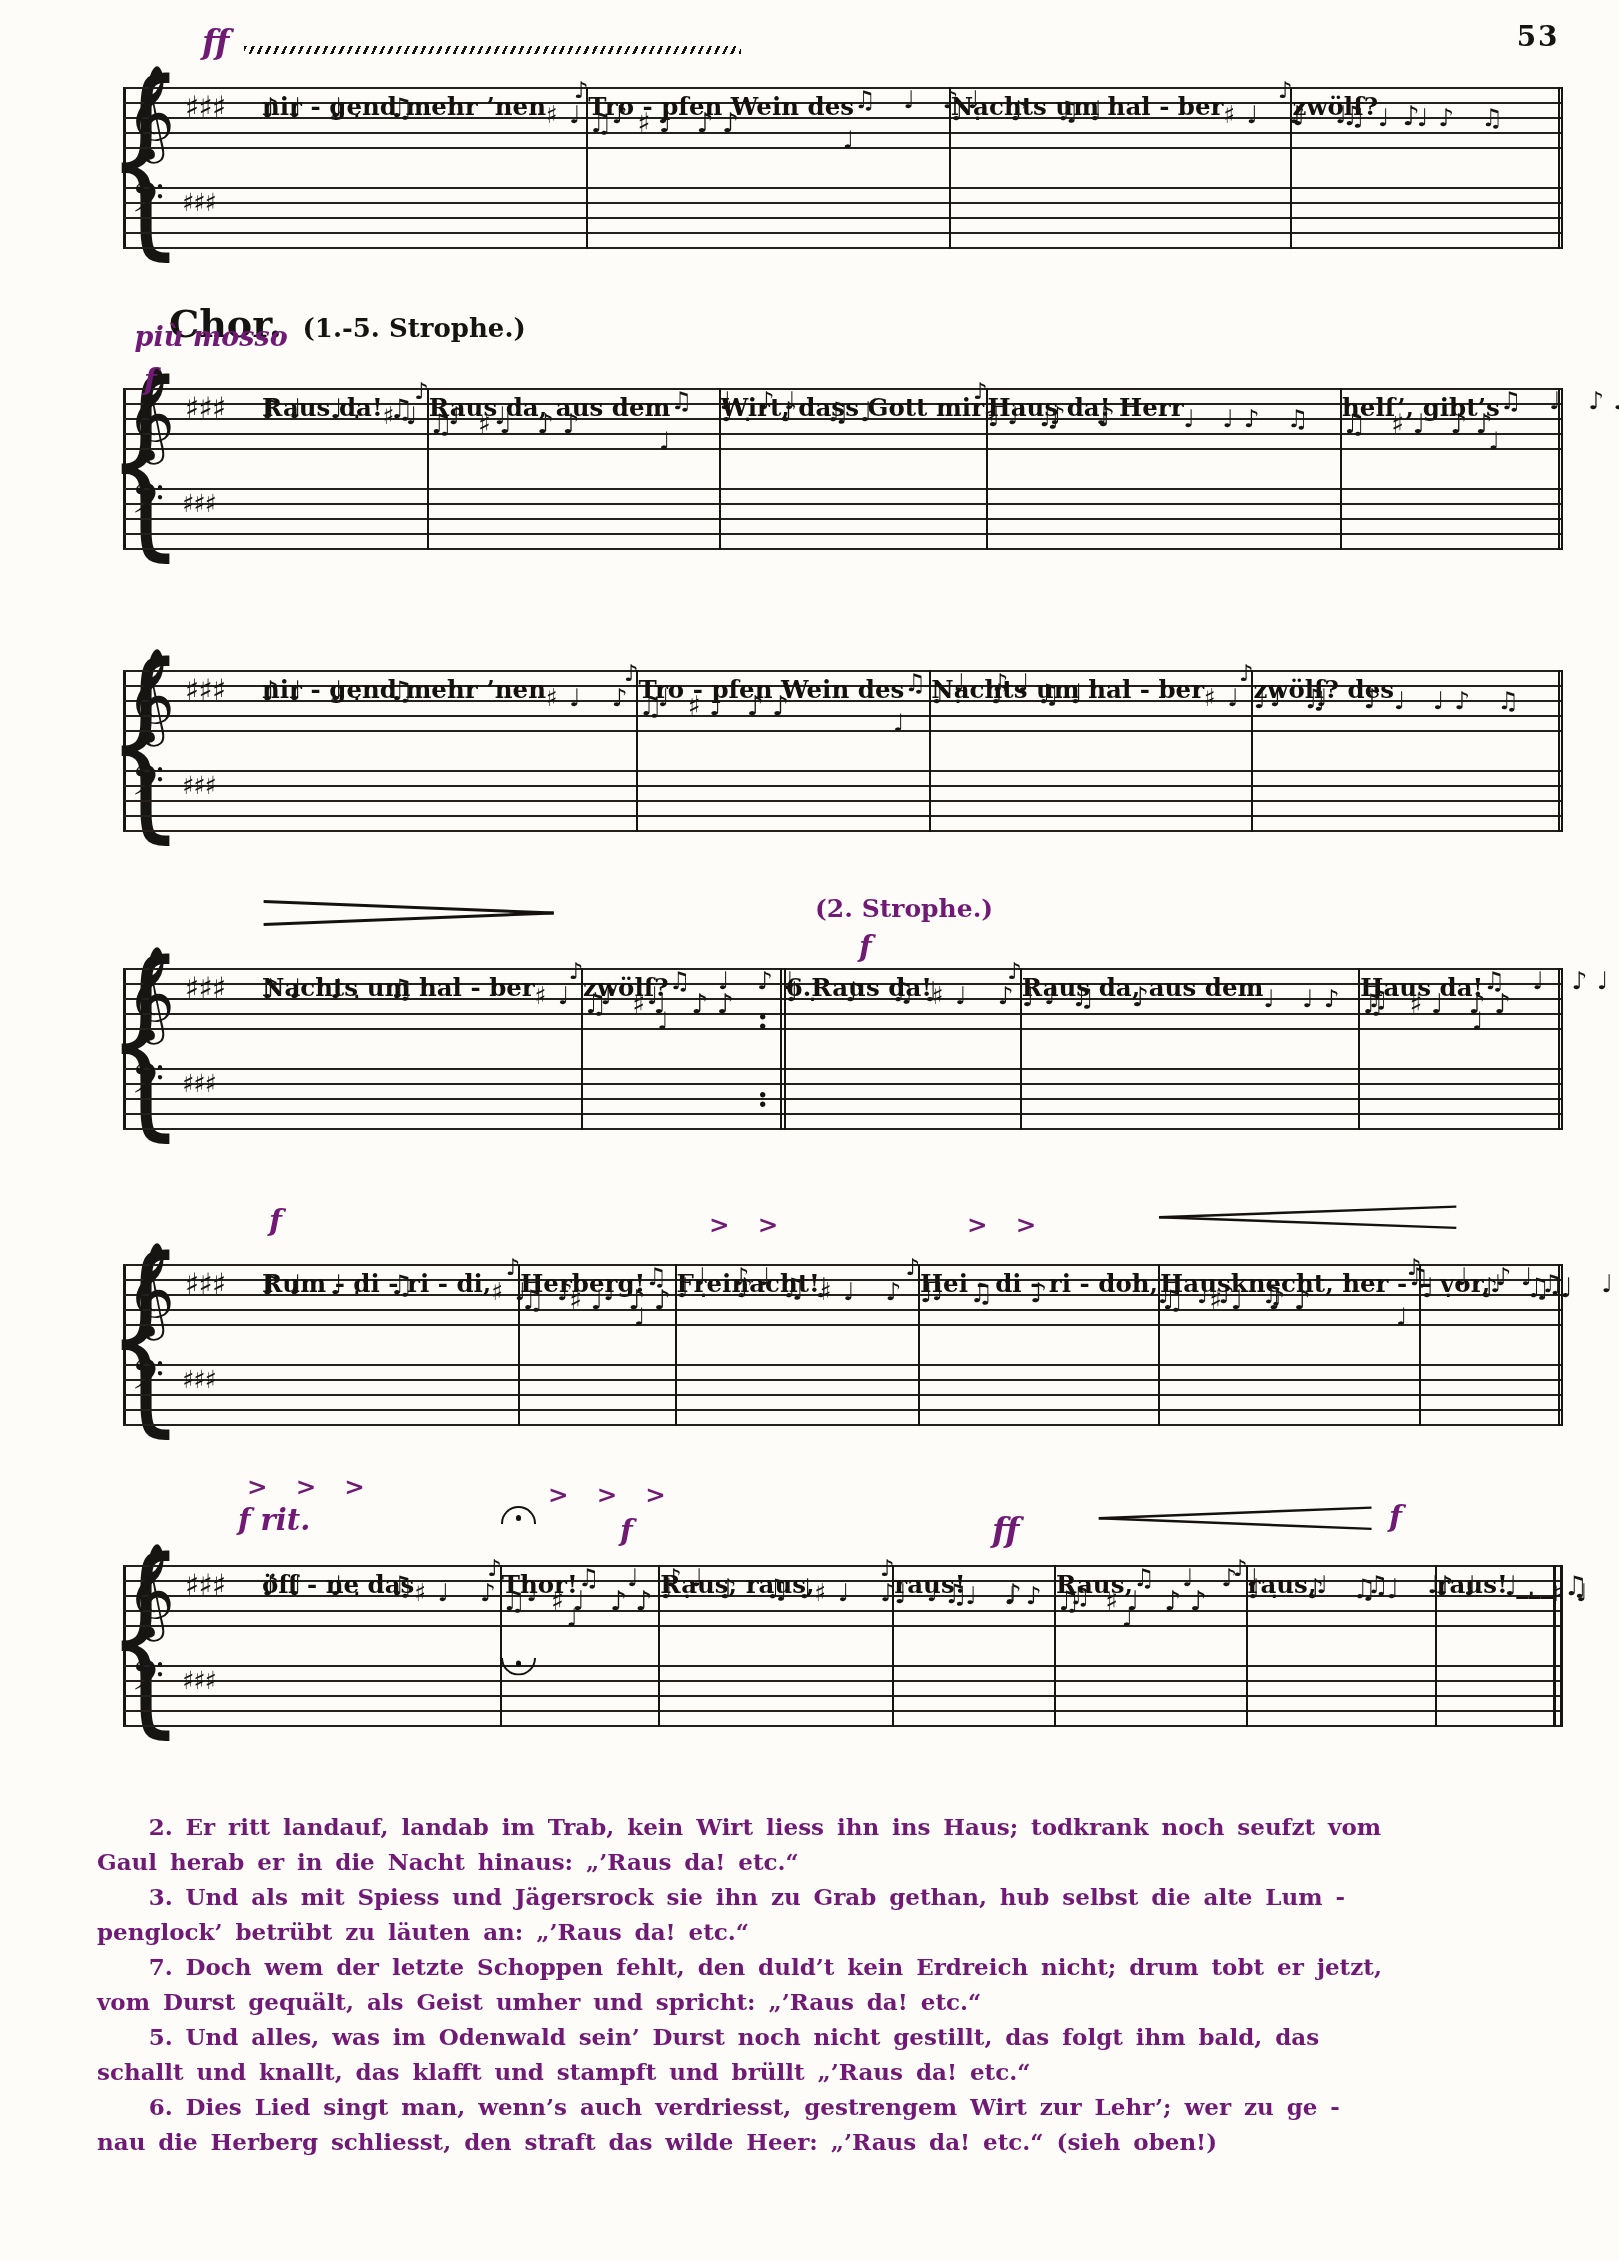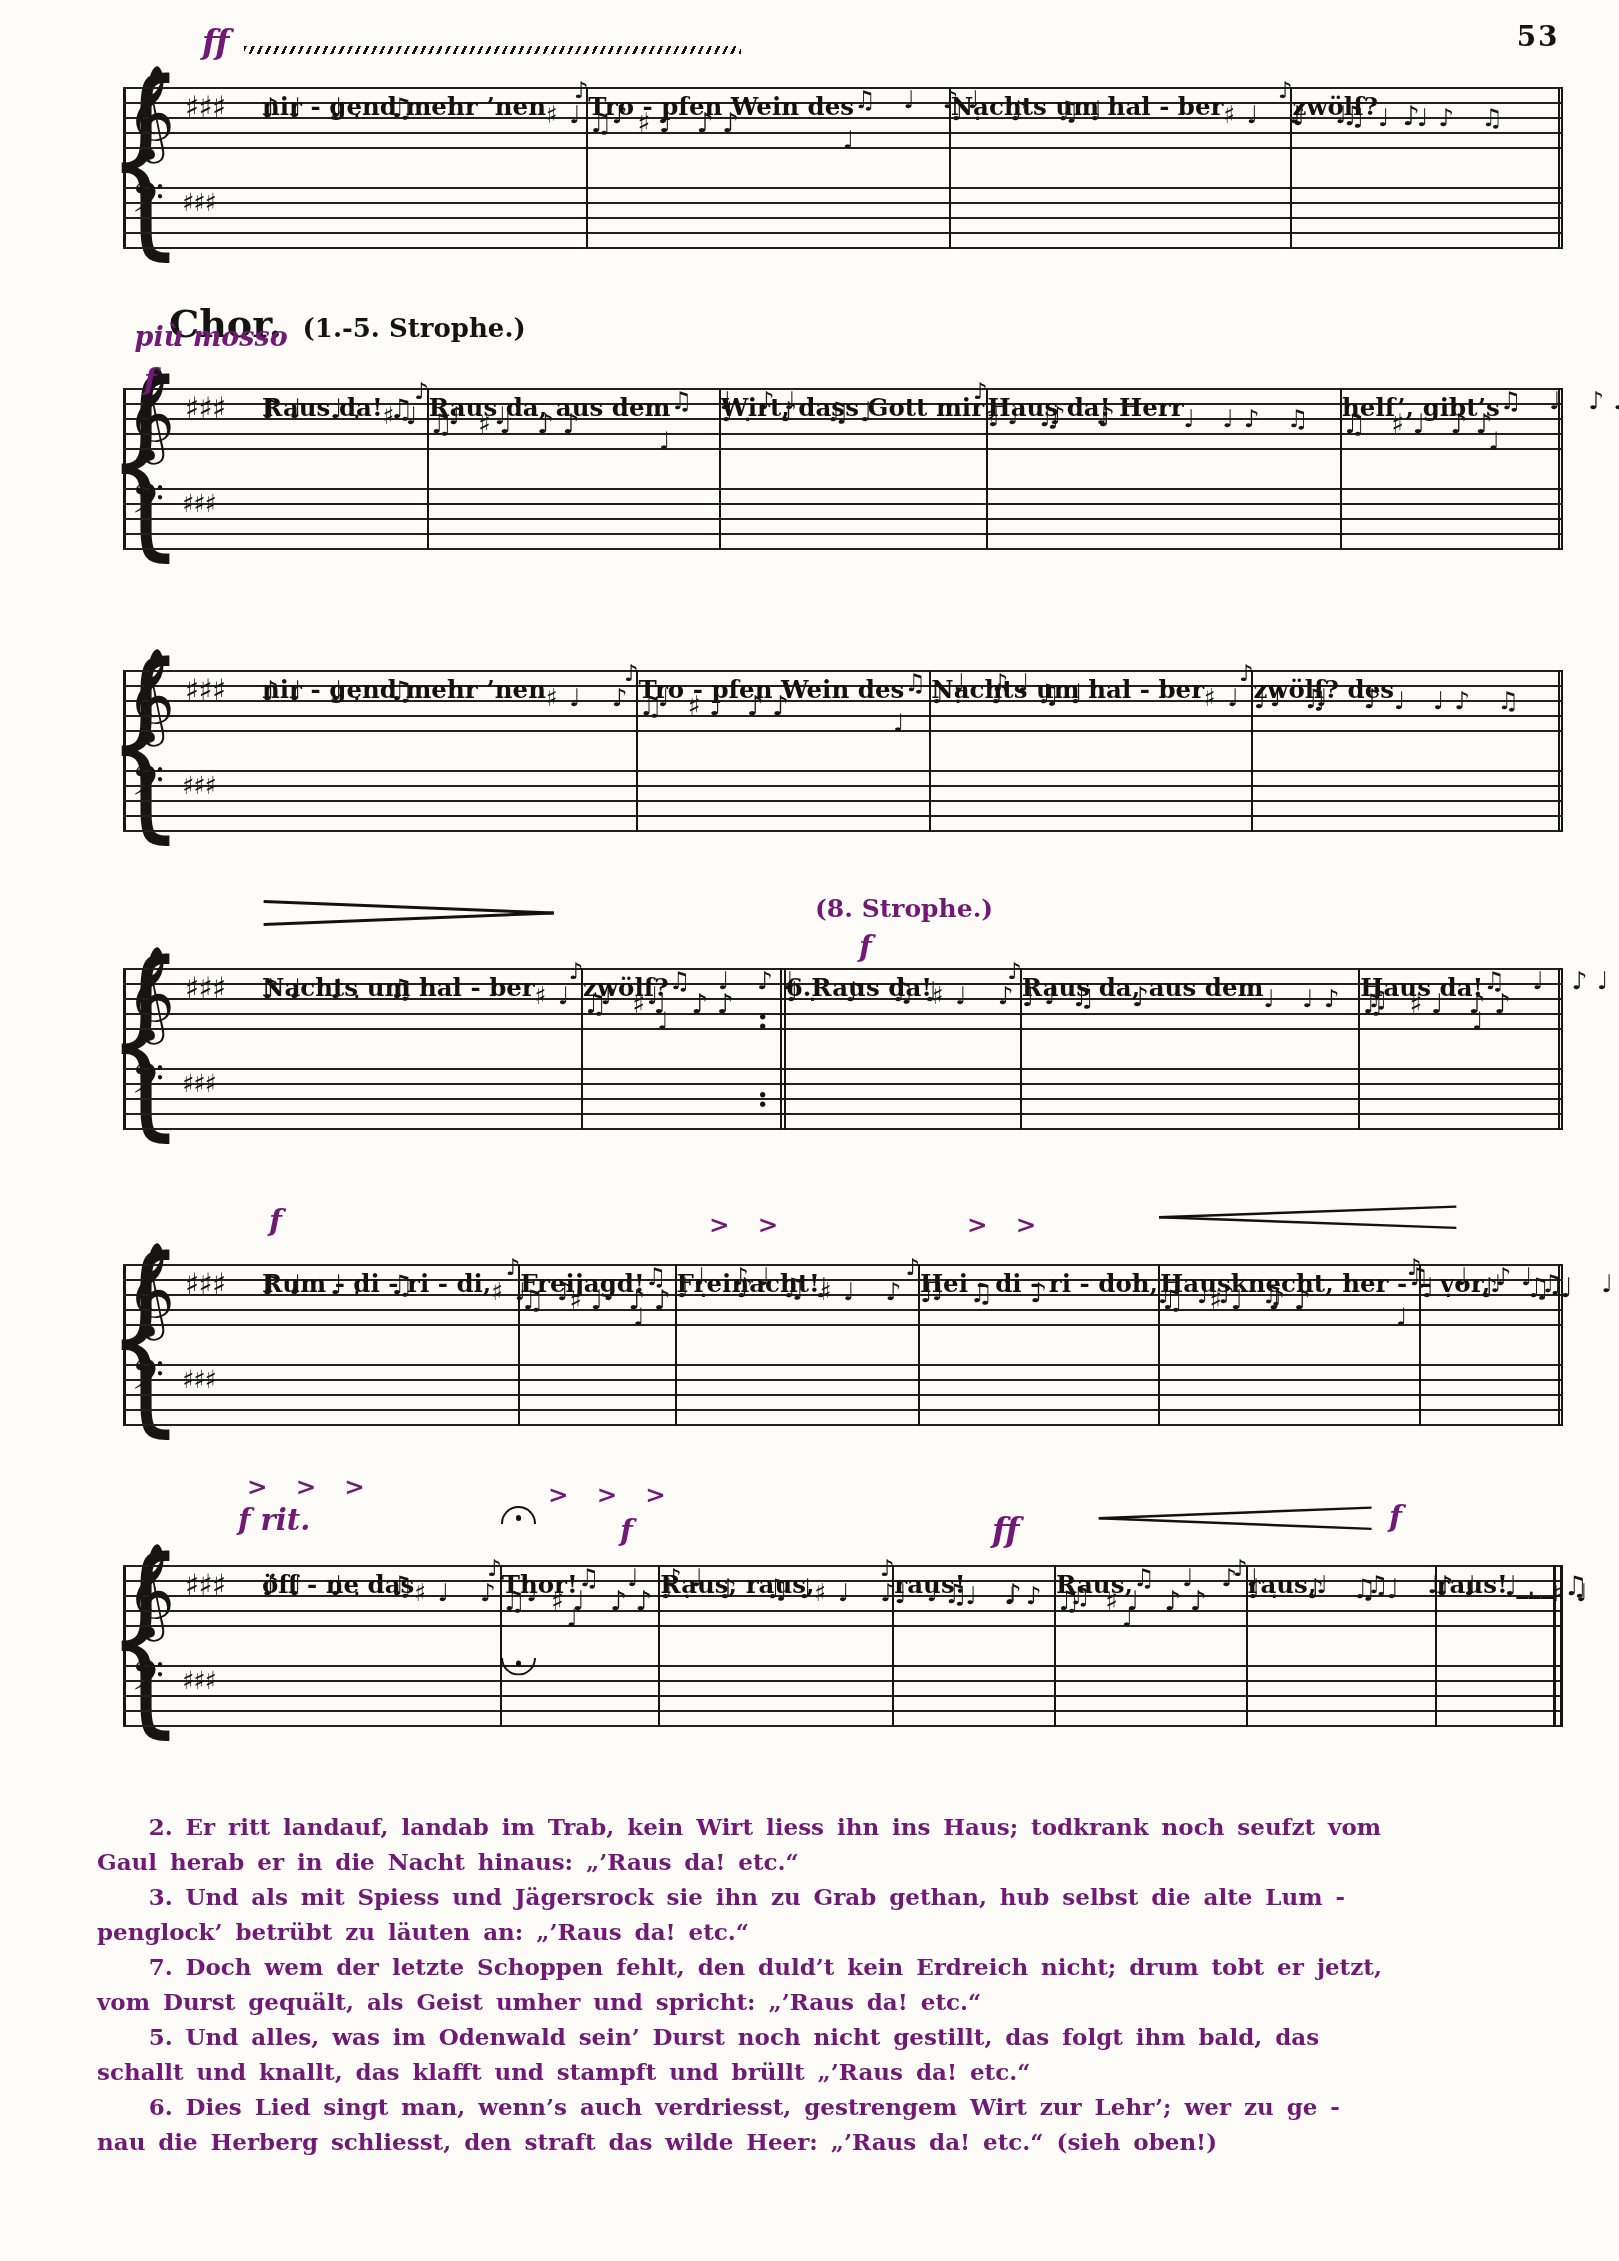--- a/index.html
+++ b/index.html
@@ -236,21 +236,21 @@
           </div>
       </div>
     </section>
 
     <section class="system sys4">
       <span class="brace">{</span>
       <svg class="hairpin" style="left:139px;top:-46px;" width="295" height="28" viewBox="0 0 360 34">
         <line x1="2" y1="3" x2="356" y2="17" stroke="#14110f" stroke-width="3.5"></line>
         <line x1="2" y1="31" x2="356" y2="17" stroke="#14110f" stroke-width="3.5"></line>
       </svg>
-      <span class="ann strophe" style="left:692px;top:-51px;">(8. Strophe.)</span>
+      <span class="ann strophe" style="left:692px;top:-51px;">(2. Strophe.)</span>
       <span class="ann dyn" style="left:736px;top:-16.4px;font-size:29.5px;">f</span>
       <div class="band t-band"></div>
       <div class="band b-band"></div>
       <div class="grid g4">
         <div class="clefcol">
           <span class="gclef">𝄞</span>
           <span class="ks ks-t">♯♯♯</span>
           <span class="fclef">𝄢</span>
           <span class="ks ks-b">♯♯♯</span>
         </div>
@@ -302,21 +302,21 @@
           <span class="fclef">𝄢</span>
           <span class="ks ks-b">♯♯♯</span>
         </div>
         <div class="m">
             <div class="t"></div>
             <div class="lyr">Rum - di - ri - di,</div>
             <div class="b"></div>
           </div>
         <div class="m">
             <div class="t"></div>
-            <div class="lyr">Freijagd!</div>
+            <div class="lyr">Herberg!</div>
             <div class="b"></div>
           </div>
         <div class="m">
             <div class="t"></div>
             <div class="lyr">Freinacht!</div>
             <div class="b"></div>
           </div>
         <div class="m">
             <div class="t"></div>
             <div class="lyr">Hei - di - ri - doh,</div>

